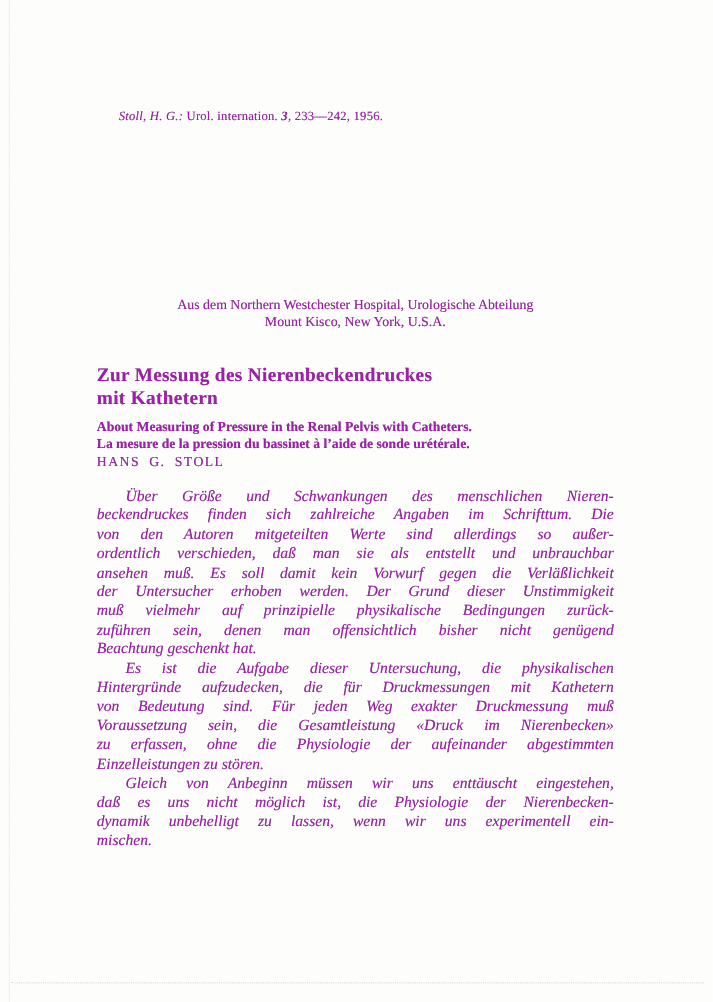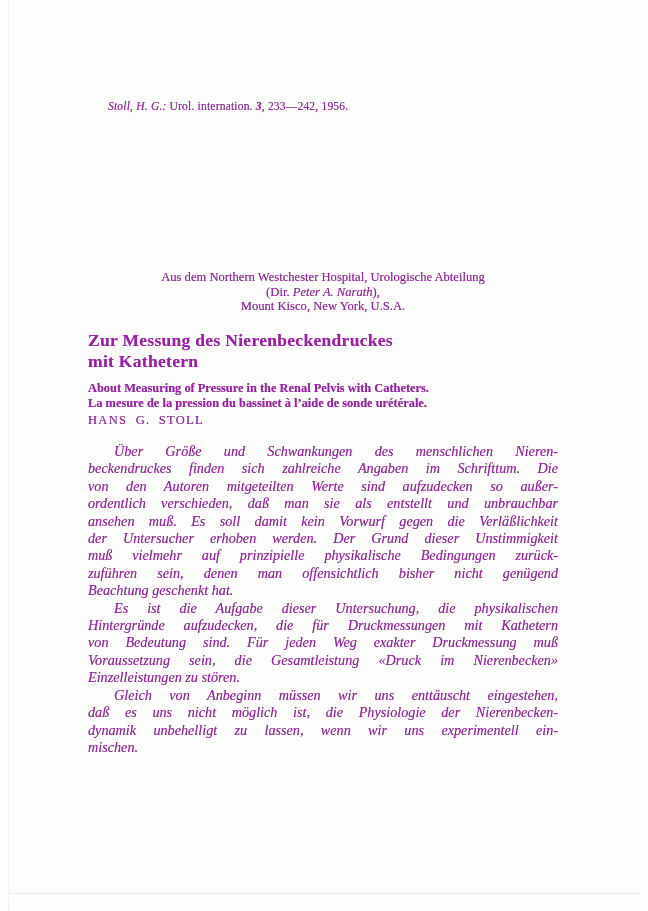--- a/index.html
+++ b/index.html
@@ -65,53 +65,53 @@
 
 <div class="page">
 
   <div class="edge-left"></div>
   <div class="edge-bottom"></div>
 
   <div class="citation"><span class="it">Stoll, H. G.:</span> <span>Urol. internation.</span> <span class="vol">3</span><span>, 233—242, 1956.</span></div>
 
   <div class="affiliation">
     <div>Aus dem Northern Westchester Hospital, Urologische Abteilung</div>
-    <div><span>(Dir. </span><i>Peter A. Narath</i><span>),</span></div>
     <div>Mount Kisco, New York, U.S.A.</div>
   </div>
 
   <div class="title-block">
     <div>Zur Messung des Nierenbeckendruckes</div>
     <div>mit Kathetern</div>
   </div>
 
   <div class="subtitle-block">
     <div>About Measuring of Pressure in the Renal Pelvis with Catheters.</div>
     <div>La mesure de la pression du bassinet à l’aide de sonde urétérale.</div>
   </div>
 
   <div class="author-line">HANS G. STOLL</div>
 
   <div class="body-text">
       <div>
         <div class="line first">Über Größe und Schwankungen des menschlichen Nieren-</div>
         <div class="line">beckendruckes finden sich zahlreiche Angaben im Schrifttum. Die</div>
-        <div class="line">von den Autoren mitgeteilten Werte sind aufzudecken so außer-</div>
+        <div class="line">von den Autoren mitgeteilten Werte sind allerdings so außer-</div>
         <div class="line">ordentlich verschieden, daß man sie als entstellt und unbrauchbar</div>
         <div class="line">ansehen muß. Es soll damit kein Vorwurf gegen die Verläßlichkeit</div>
         <div class="line">der Untersucher erhoben werden. Der Grund dieser Unstimmigkeit</div>
         <div class="line">muß vielmehr auf prinzipielle physikalische Bedingungen zurück-</div>
         <div class="line">zuführen sein, denen man offensichtlich bisher nicht genügend</div>
         <div class="line last">Beachtung geschenkt hat.</div>
       </div>
       <div>
         <div class="line first">Es ist die Aufgabe dieser Untersuchung, die physikalischen</div>
         <div class="line">Hintergründe aufzudecken, die für Druckmessungen mit Kathetern</div>
         <div class="line">von Bedeutung sind. Für jeden Weg exakter Druckmessung muß</div>
         <div class="line">Voraussetzung sein, die Gesamtleistung «Druck im Nierenbecken»</div>
+        <div class="line">zu erfassen, ohne die Physiologie der aufeinander abgestimmten</div>
         <div class="line last">Einzelleistungen zu stören.</div>
       </div>
       <div>
         <div class="line first">Gleich von Anbeginn müssen wir uns enttäuscht eingestehen,</div>
         <div class="line">daß es uns nicht möglich ist, die Physiologie der Nierenbecken-</div>
         <div class="line">dynamik unbehelligt zu lassen, wenn wir uns experimentell ein-</div>
         <div class="line last">mischen.</div>
       </div>
     </div>
 

